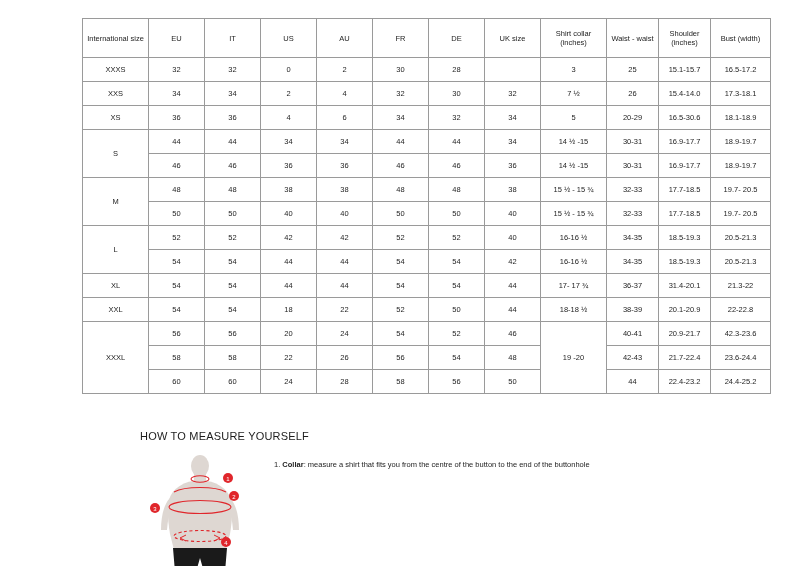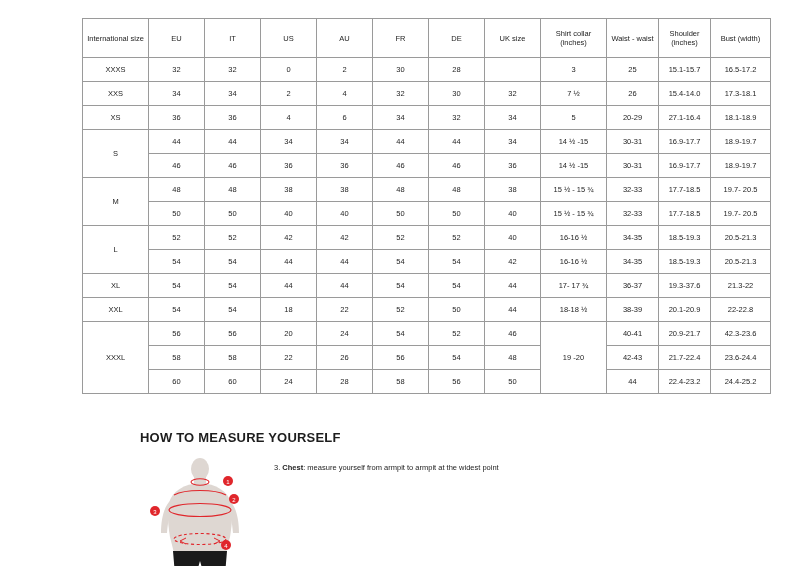--- a/index.html
+++ b/index.html
@@ -59,22 +59,22 @@
   .col-shoul { width: 52px; }
   .col-bust  { width: 60px; }
 
   .measure-wrap {
     position: absolute;
     left: 118px;
     top: 430px;
     width: 620px;
   }
   .measure-title {
-    font-size: 13px;
-    font-weight: bold;
+    font-size: 11px;
+    font-weight: normal;
     letter-spacing: 0.2px;
     color: #1d1d1d;
     margin-bottom: 10px;
   }
   .measure-body {
     display: flex;
     align-items: flex-start;
   }
   .figure {
     position: relative;
@@ -163,21 +163,21 @@
           <td>XS</td>
           <td>36</td>
           <td>36</td>
           <td>4</td>
           <td>6</td>
           <td>34</td>
           <td>32</td>
           <td>34</td>
           <td>5</td>
           <td>20-29</td>
-          <td>27.1-16.4</td>
+          <td>16.5-30.6</td>
           <td>18.1-18.9</td>
         </tr>
         <tr>
           <td rowspan="2">S</td>
           <td>44</td>
           <td>44</td>
           <td>34</td>
           <td>34</td>
           <td>44</td>
           <td>44</td>
@@ -258,21 +258,21 @@
           <td>XL</td>
           <td>54</td>
           <td>54</td>
           <td>44</td>
           <td>44</td>
           <td>54</td>
           <td>54</td>
           <td>44</td>
           <td>17- 17 ¾</td>
           <td>36-37</td>
-          <td>19.3-37.6</td>
+          <td>31.4-20.1</td>
           <td>21.3-22</td>
         </tr>
         <tr>
           <td>XXL</td>
           <td>54</td>
           <td>54</td>
           <td>18</td>
           <td>22</td>
           <td>52</td>
           <td>50</td>
@@ -357,19 +357,19 @@
           <circle cx="94" cy="44" r="5" fill="#e0262b"></circle>
           <text x="94" y="46.5" font-size="6" fill="#ffffff" text-anchor="middle" font-family="Liberation Sans, sans-serif">2</text>
           <circle cx="15" cy="56" r="5" fill="#e0262b"></circle>
           <text x="15" y="58.5" font-size="6" fill="#ffffff" text-anchor="middle" font-family="Liberation Sans, sans-serif">3</text>
           <circle cx="86" cy="90" r="5" fill="#e0262b"></circle>
           <text x="86" y="92.5" font-size="6" fill="#ffffff" text-anchor="middle" font-family="Liberation Sans, sans-serif">4</text>
         </svg>
       </div>
 
       <div class="steps" id="steps-list">
-          <div class="step"><span>3.</span> <b>Chest</b><span>: measure yourself from armpit to armpit at the widest point</span></div>
+          <div class="step"><span>1.</span> <b>Collar</b><span>: measure a shirt that fits you from the centre of the button to the end of the buttonhole</span></div>
         </div>
 
     </div>
   </div>
 
 </div>
 
 </body></html>

